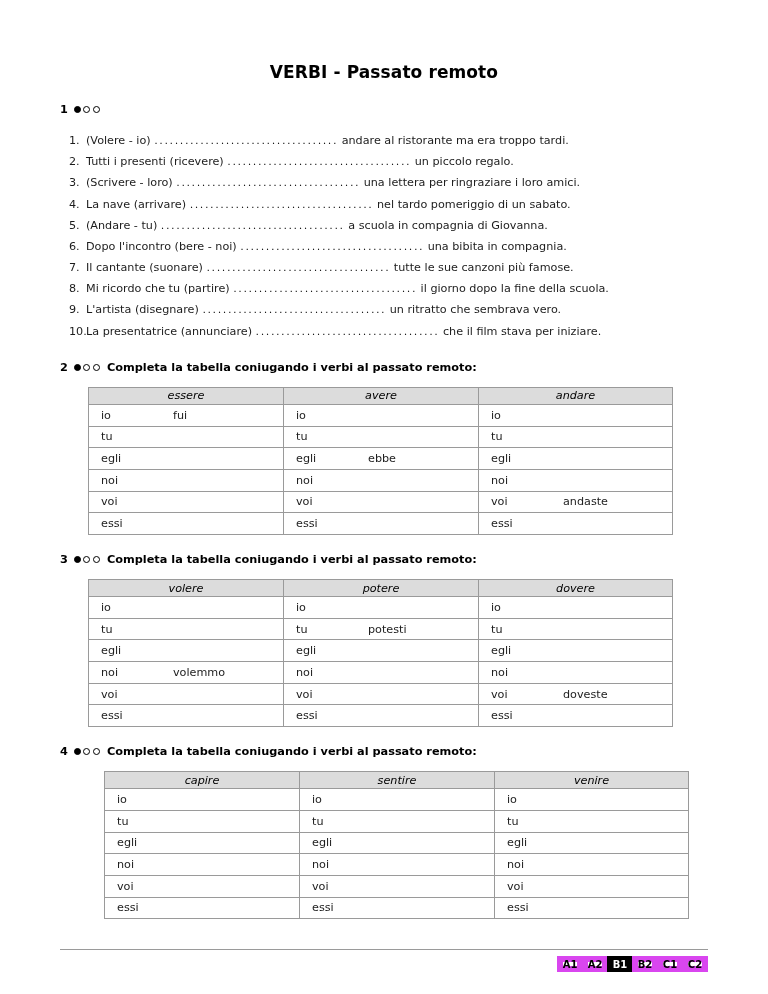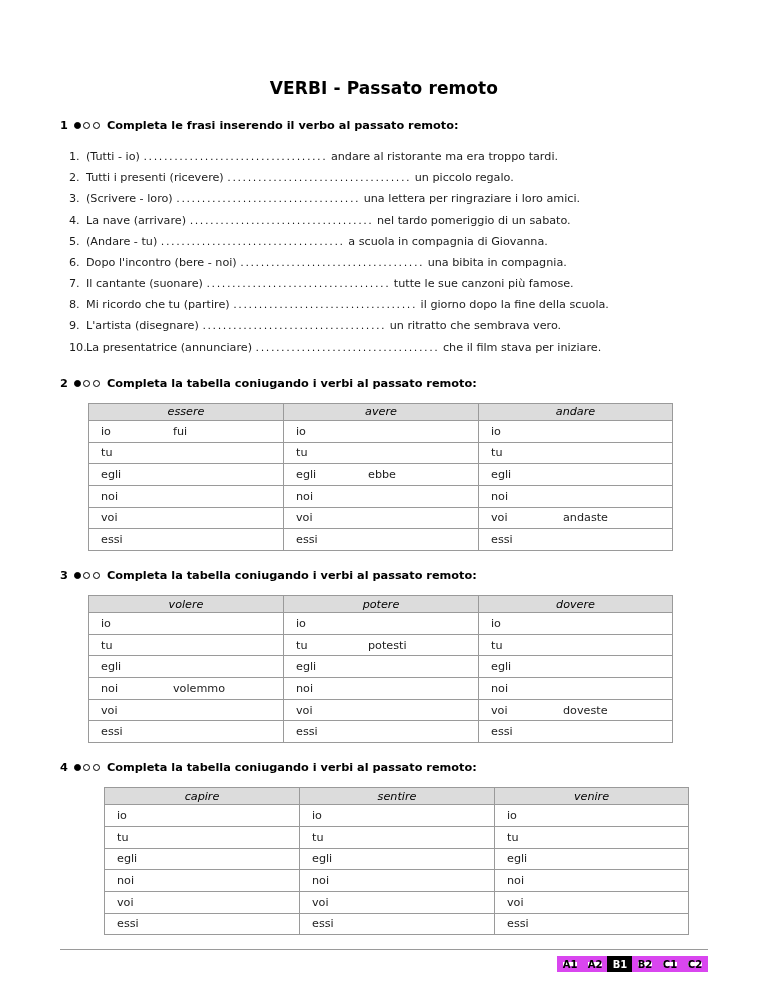--- a/index.html
+++ b/index.html
@@ -13,21 +13,21 @@
     font-family: "DejaVu Sans", sans-serif;
     color: #1a1a1a;
     position: relative;
     overflow: hidden;
   }
   .page {
     position: relative;
     width: 768px;
     height: 994px;
     box-sizing: border-box;
-    padding: 16px 60px;
+    padding: 0 60px;
   }
 
   
   .doc-title {
     text-align: center;
     font-size: 17px;
     font-weight: bold;
     letter-spacing: 0.1px;
     margin: 0;
     padding-top: 62px;
@@ -176,27 +176,26 @@
   <h1 class="doc-title">VERBI - Passato remoto</h1>
 
   <div style="margin-top:21px;">
     <div class="ex-heading">
       <span class="ex-num">1</span>
       <span class="dots-rating">
         <span class="rdot filled"></span>
         <span class="rdot"></span>
         <span class="rdot"></span>
       </span>
-      <span class="ex-title">Completa le frasi inserendo il verbo al passato remoto:</span>
     </div>
 
     <ul class="sentence-list" style="margin-top:14px;">
       <li class="sentence-item">
         <span class="s-num">1.</span>
-        <span class="s-text">(Tutti - io) </span>
+        <span class="s-text">(Volere - io) </span>
         <span class="s-dots">....................................</span>
         <span class="s-text"> andare al ristorante ma era troppo tardi.</span>
       </li>
       <li class="sentence-item">
         <span class="s-num">2.</span>
         <span class="s-text">Tutti i presenti (ricevere) </span>
         <span class="s-dots">....................................</span>
         <span class="s-text"> un piccolo regalo.</span>
       </li>
       <li class="sentence-item">

